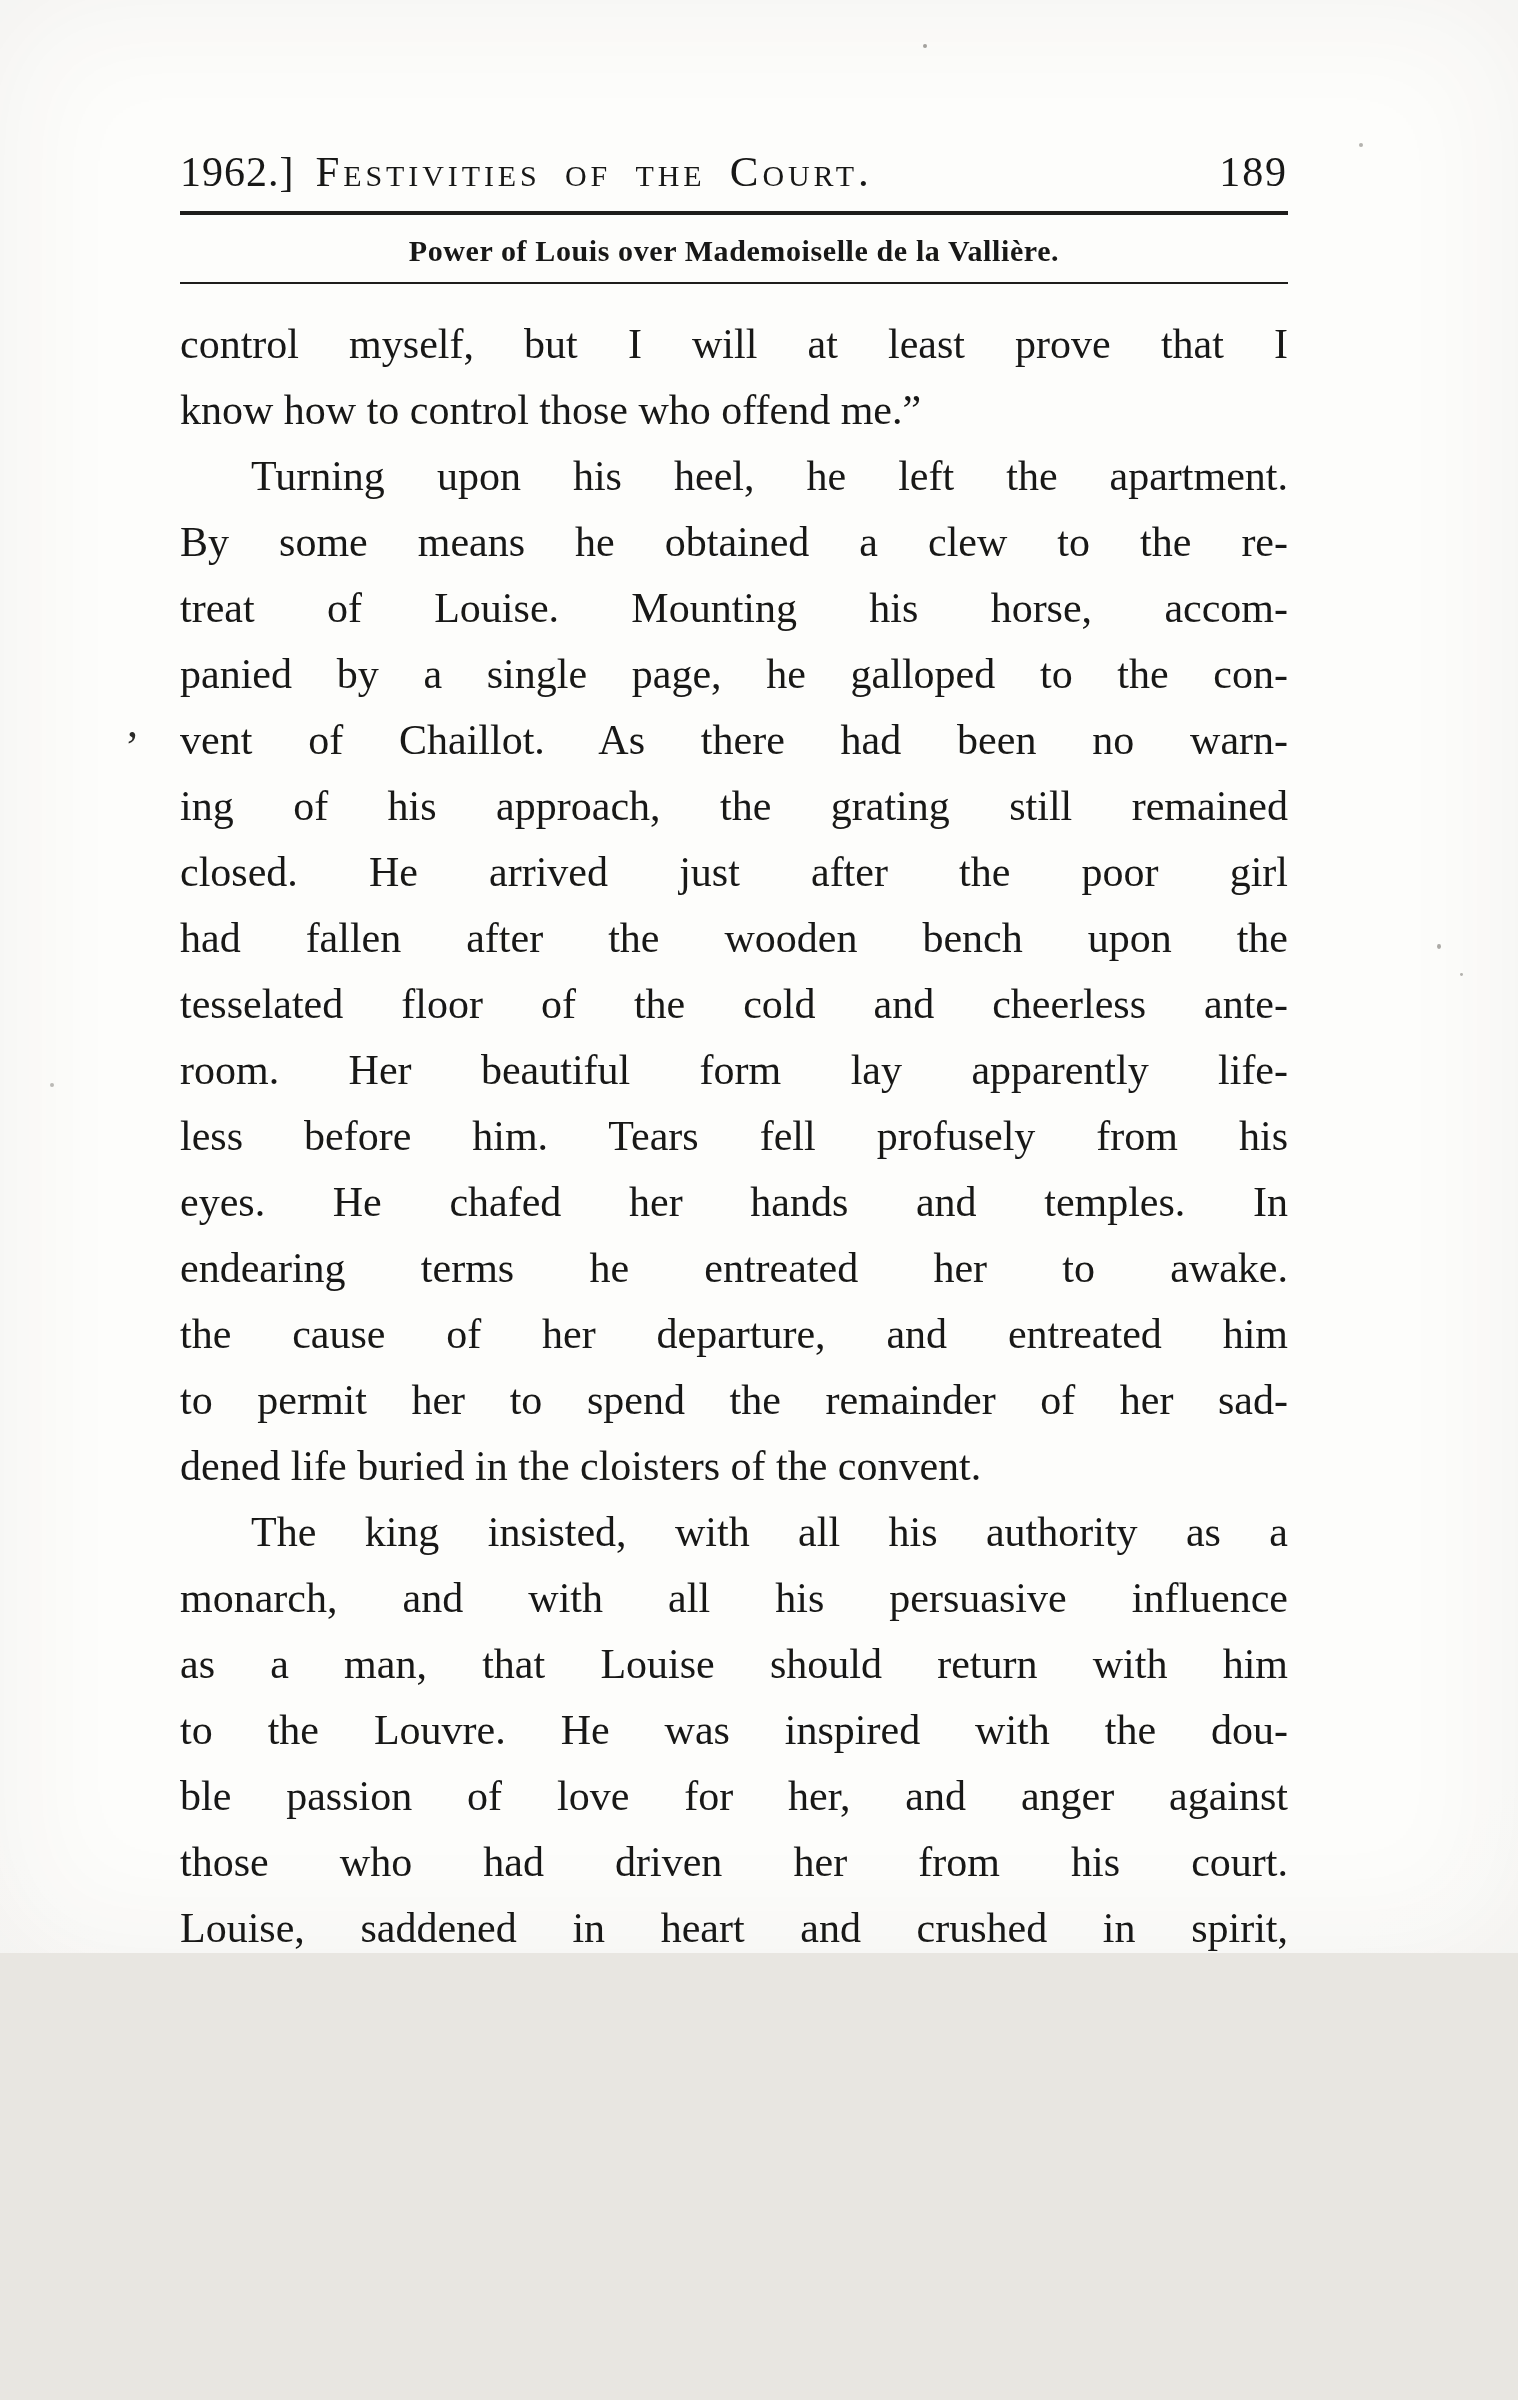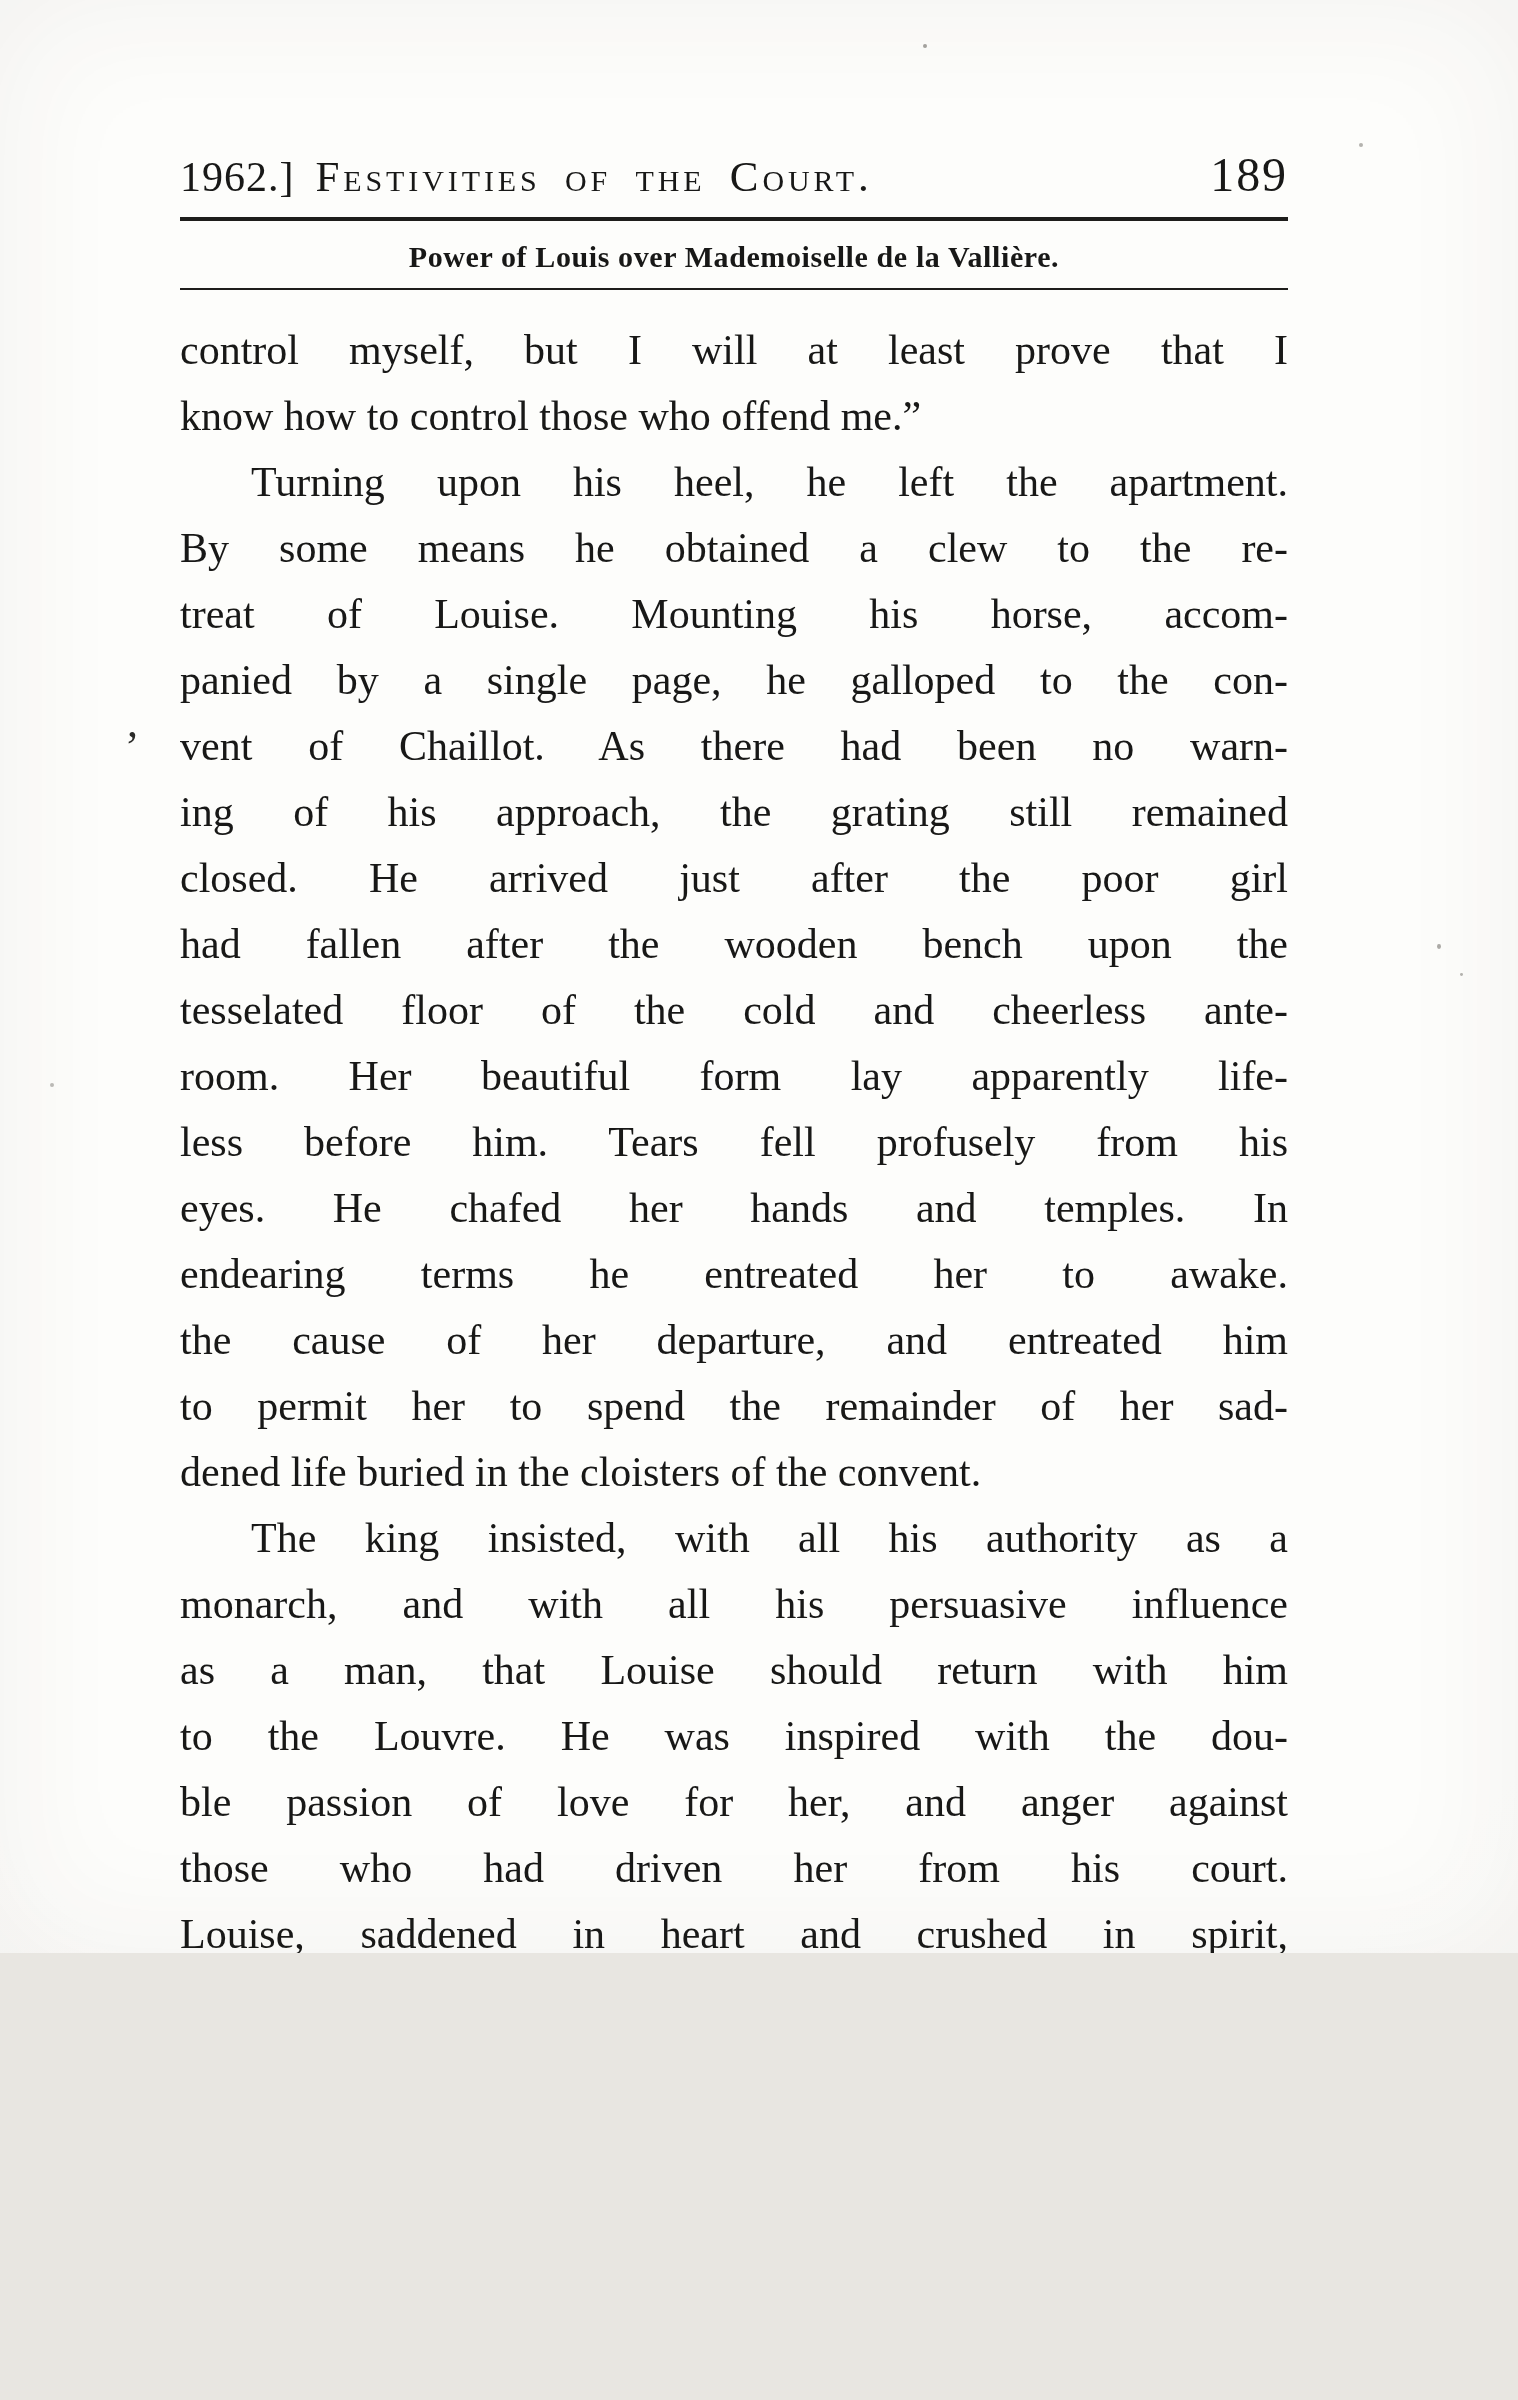--- a/index.html
+++ b/index.html
@@ -35,21 +35,21 @@
     letter-spacing: 1px;
   }
   .header-title {
     font-size: 43px;
     font-variant-caps: small-caps;
     letter-spacing: 3.9px;
     word-spacing: 9.7px;
     margin-left: 21px;
   }
   .header-pagenum {
-    font-size: 48px;
+    font-size: 42px;
     margin-left: auto;
     letter-spacing: 1.9px;
   }
   .rule {
     background: #1e1d1b;
   }
   .rule-top {
     height: 3.9px;
     margin-top: 15.4px;
   }

